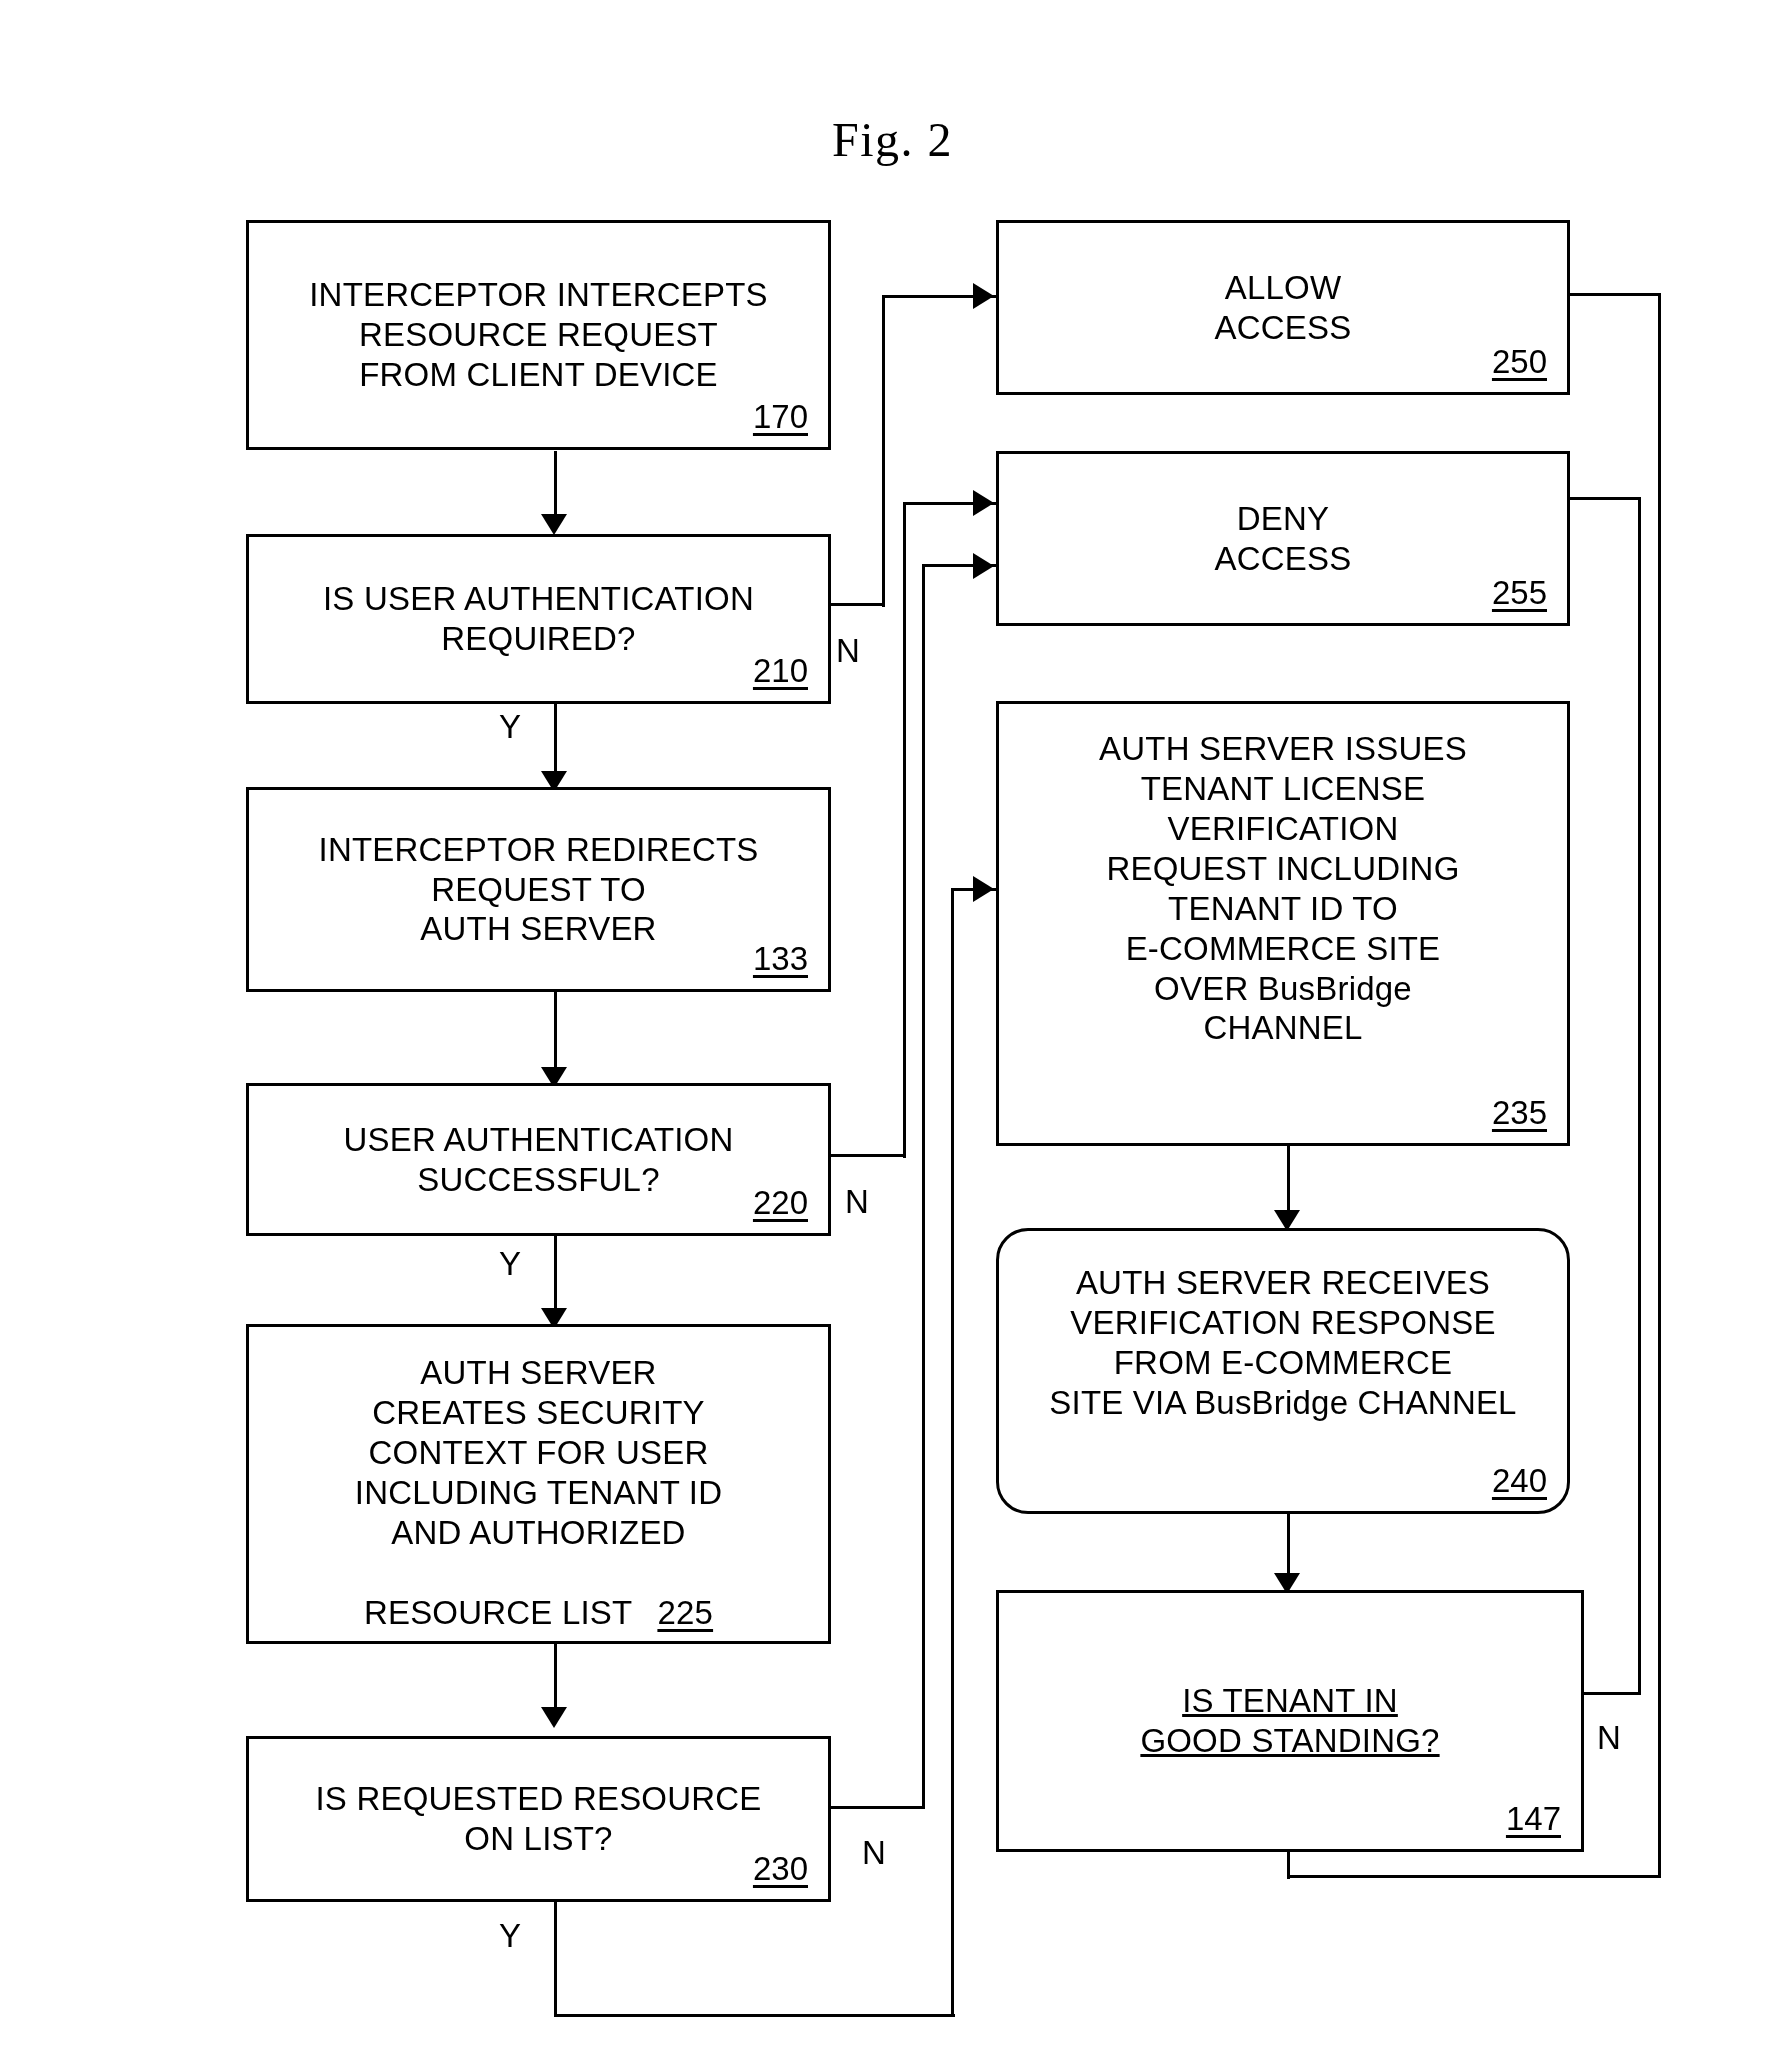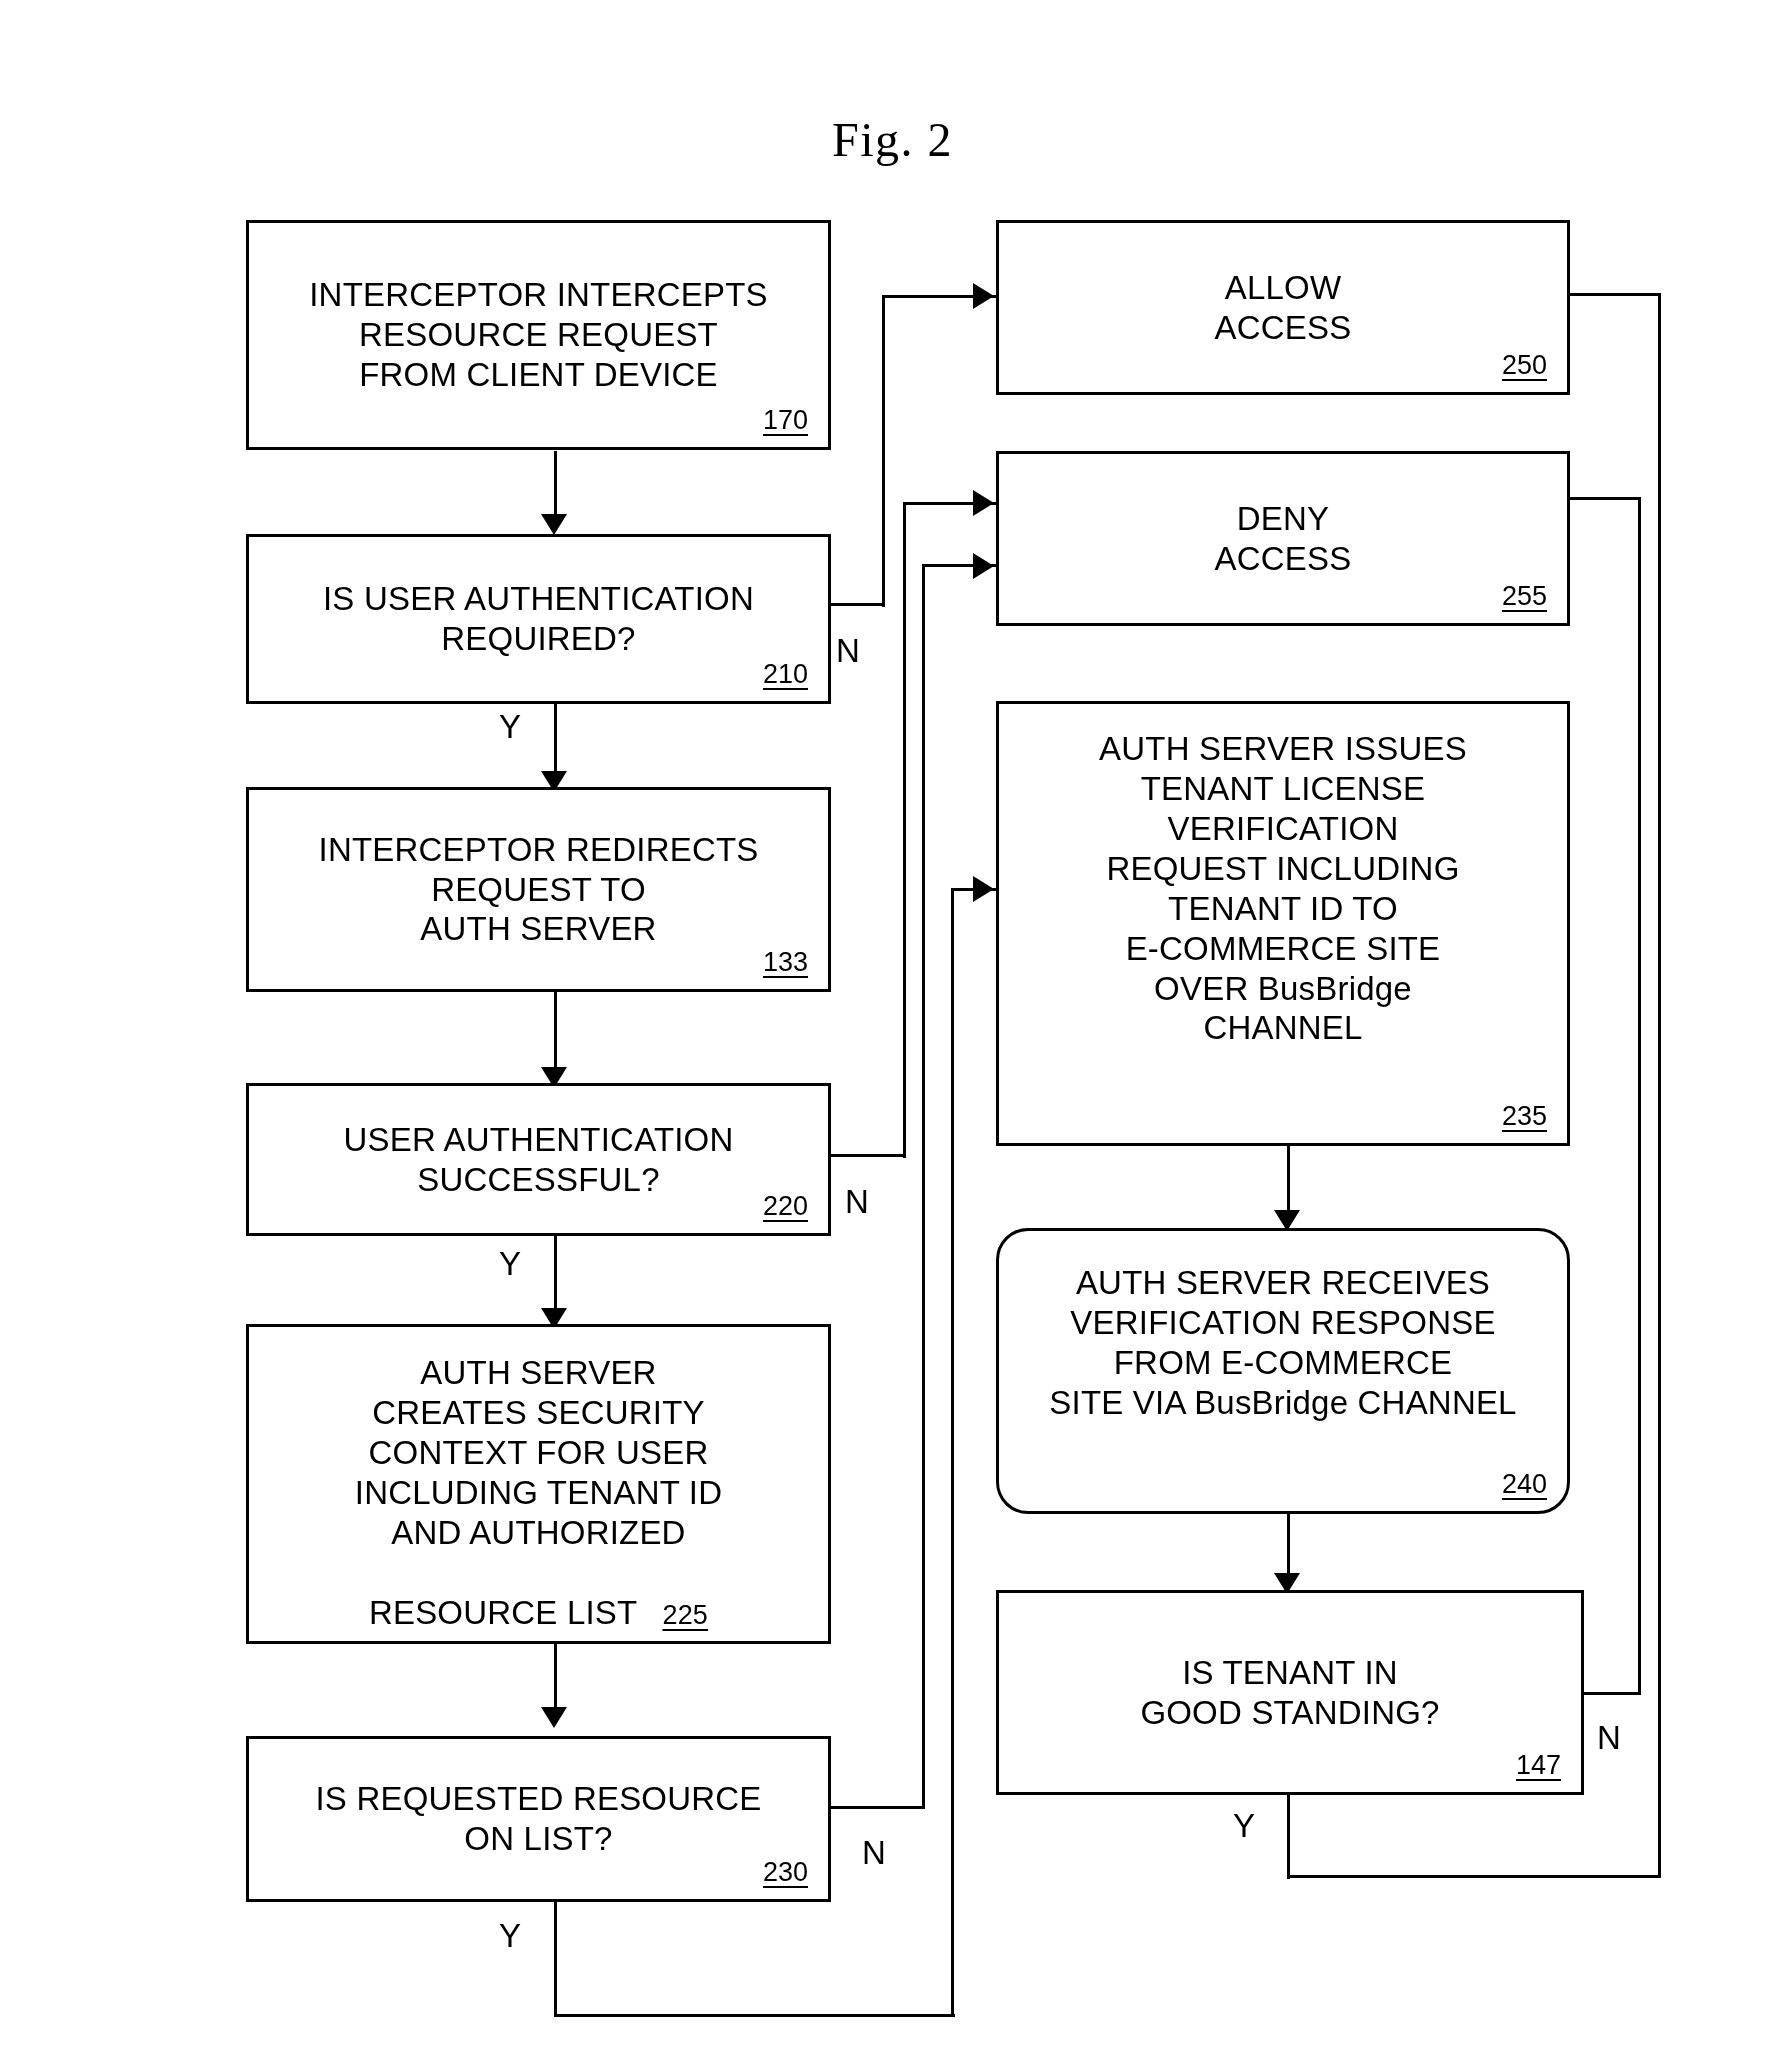--- a/index.html
+++ b/index.html
@@ -30,21 +30,21 @@
   }
   .node .lines {
     font-size:33px;
     line-height:1.21;
     letter-spacing:0.2px;
     white-space:pre-line;
     font-family:"Liberation Sans", sans-serif;
   }
   .ref {
     position:absolute;
-    font-size:27px;
+    font-size:33px;
     text-decoration:underline;
     text-underline-offset:4.6px;
     font-family:"Liberation Sans", sans-serif;
     right:20px;
     bottom:10.8px;
   }
   .ref.inline {
     position:static;
     margin-left:25px;
     display:inline-block;
@@ -204,20 +204,20 @@
   </div>
 
   <div class="node" style="left:996px; top:1228px; width:574px; height:286px; justify-content:flex-start; padding-top:32px;border-radius:32px;">
     <div class="lines">AUTH SERVER RECEIVES
 VERIFICATION RESPONSE
 FROM E-COMMERCE
 SITE VIA BusBridge CHANNEL</div>
     <div class="ref">240</div>
   </div>
 
-  <div class="node" style="left:996px; top:1590px; width:588px; height:205px;">
+  <div class="node" style="left:996px; top:1590px; width:588px; height:262px;text-decoration:underline;">
     <div class="lines">IS TENANT IN
 GOOD STANDING?</div>
     <div class="ref">147</div>
   </div>
 
 </div>
 
 
 </body></html>

